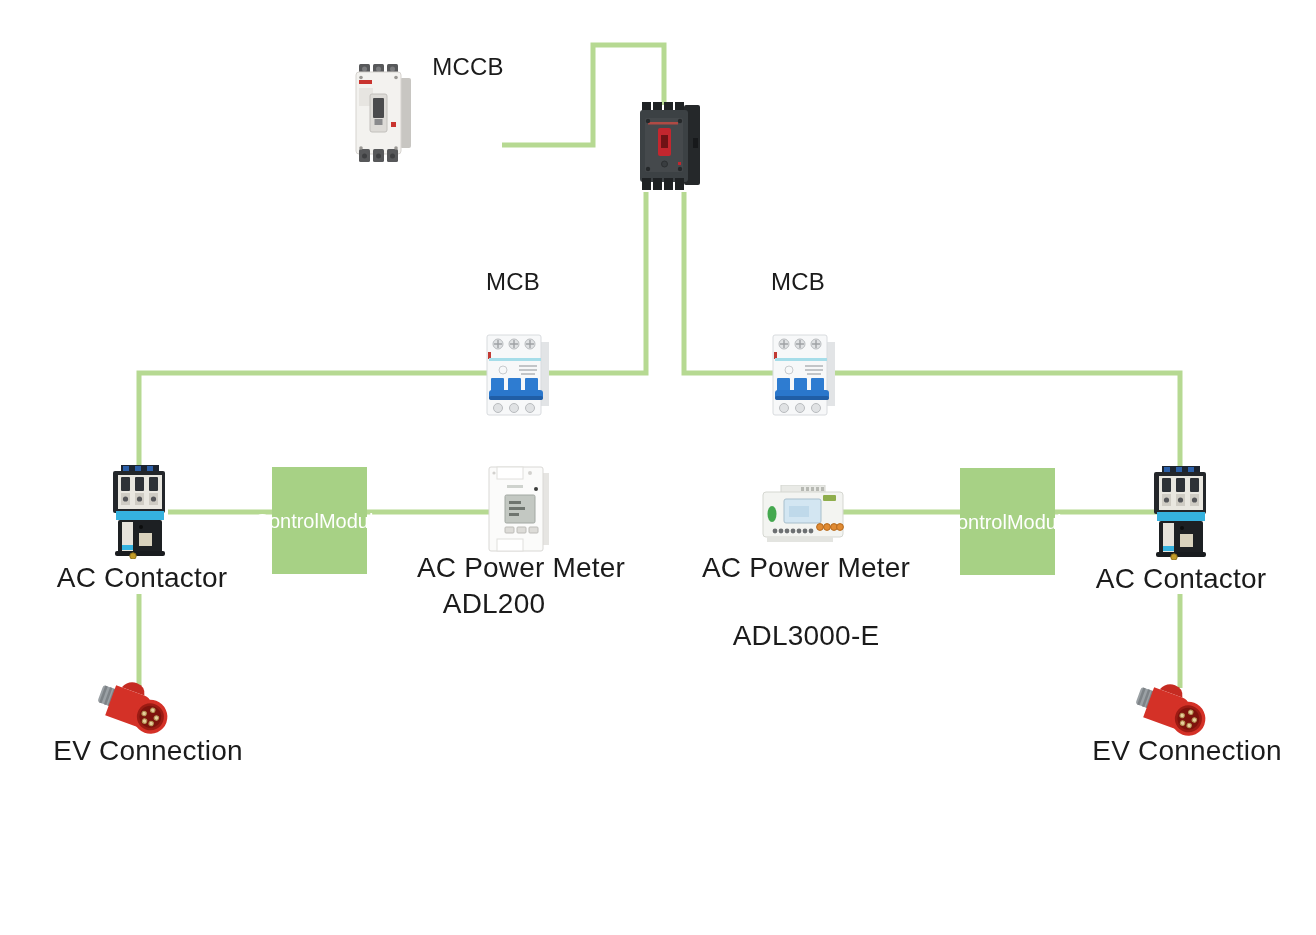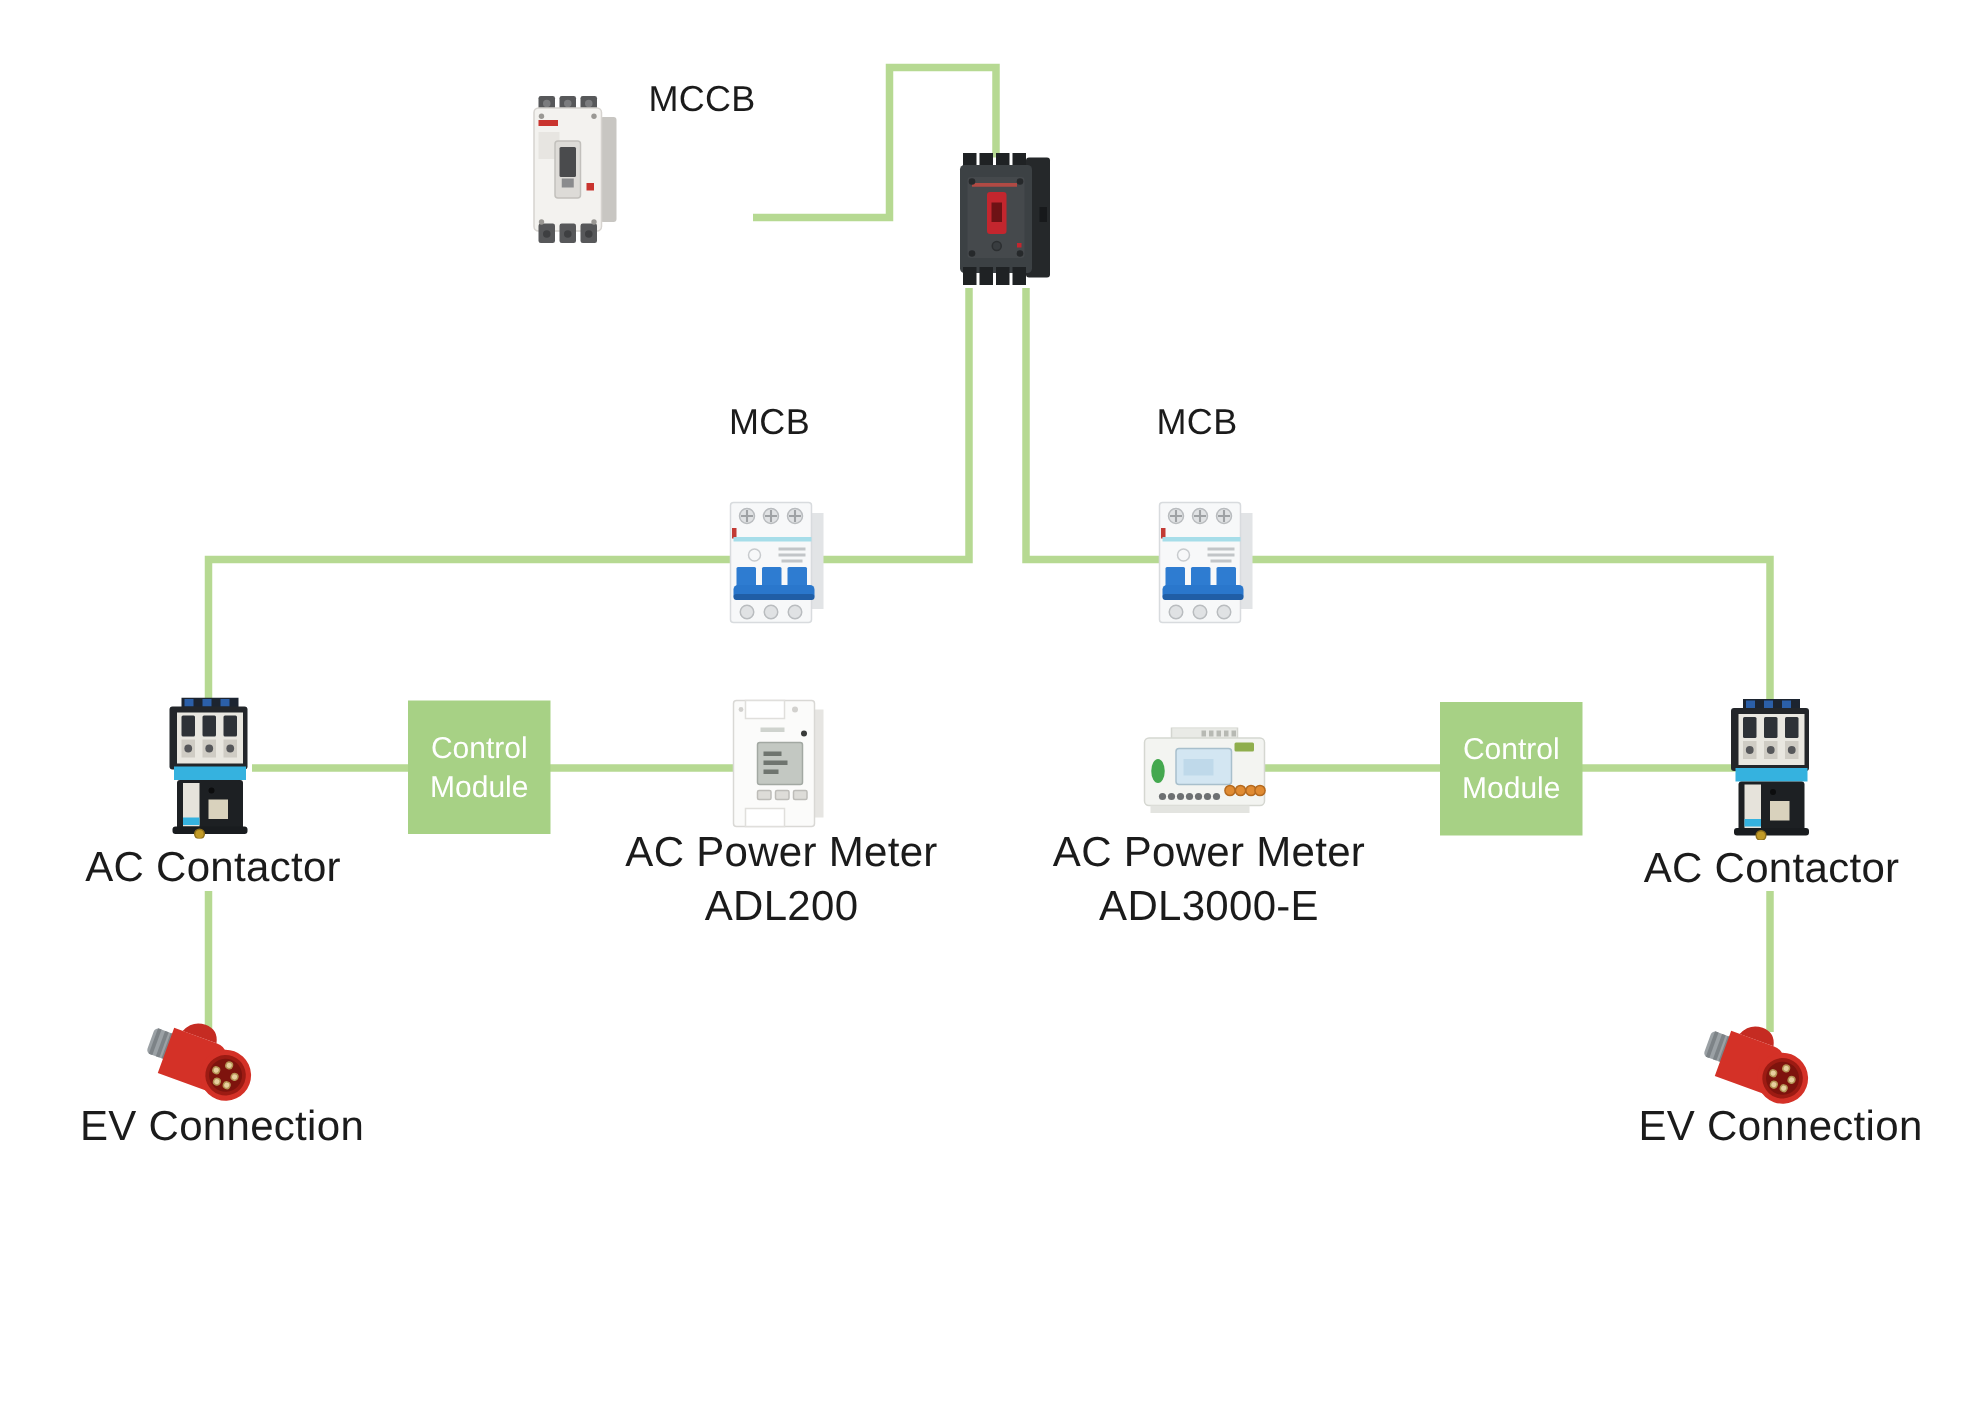--- a/index.html
+++ b/index.html
@@ -28,25 +28,25 @@
     color: var(--label-text);
     font-size: 28px;
     letter-spacing: 0.2px;
     white-space: nowrap;
     text-align: center;
   }
   .label-lg { font-size: 24px; }
   .control-module {
     position: absolute;
     width: 95px;
-    height: 89px;
+    height: 107px;
     background: var(--control-module-bg);
     color: var(--control-module-text);
     display: flex;
-    flex-direction: column;
+    flex-direction: row;
     align-items: center;
     justify-content: center;
     font-size: 20px;
     line-height: 26px;
     text-align: center;
   }
 </style>
 </head>
 <body>
 
@@ -259,21 +259,21 @@
         <rect x="24" y="48" width="10" height="3"></rect>
       </g>
     <g fill="#dddcd8" stroke="#bdbcb8">
         <rect x="20" y="62" width="9" height="6" rx="1"></rect>
         <rect x="32" y="62" width="9" height="6" rx="1"></rect>
         <rect x="44" y="62" width="9" height="6" rx="1"></rect>
       </g>
     <rect x="12" y="74" width="26" height="12" fill="#ffffff" stroke="#e0dfdc"></rect>
   </svg>
   <div class="label" style="left:521px; top:568px;">AC Power Meter</div>
-  <div class="label" style="left:521px; top:604px;">ADL200</div>
+  <div class="label" style="left:494px; top:604px;">ADL200</div>
 
   <svg class="abs" style="left:96px; top:672px;" width="84" height="70" viewBox="0 0 84 70" xmlns="http://www.w3.org/2000/svg">
     <g transform="rotate(20 42 35)">
       <rect x="2" y="26" width="14" height="18" rx="3" fill="#9ba1a5"></rect>
       <g fill="#7d8387">
           <rect x="4" y="26" width="2.5" height="18"></rect>
           <rect x="9" y="26" width="2.5" height="18"></rect>
           <rect x="13" y="26" width="2.5" height="18"></rect>
         </g>
       <path d="M20 22 q4 -9 13 -9 q9 0 11 9 z" fill="#c52b22"></path>
@@ -317,21 +317,21 @@
         <circle cx="20" cy="46" r="2.4"></circle>
         <circle cx="26" cy="46" r="2.4"></circle>
         <circle cx="32" cy="46" r="2.4"></circle>
         <circle cx="38" cy="46" r="2.4"></circle>
         <circle cx="44" cy="46" r="2.4"></circle>
         <circle cx="50" cy="46" r="2.4"></circle>
     </g>
     <rect x="6" y="52" width="66" height="5" fill="#e3e4e0"></rect>
   </svg>
   <div class="label" style="left:806px; top:568px;">AC Power Meter</div>
-  <div class="label" style="left:806px; top:604px;">ADL3000-E</div>
+  <div class="label" style="left:806px; top:636px;">ADL3000-E</div>
 
   <div class="control-module" style="left:960px; top:468px;">
     <span>Control</span>
     <span>Module</span>
   </div>
 
   <svg class="abs" style="left:1152px; top:466px;" width="58" height="94" viewBox="0 0 58 94" xmlns="http://www.w3.org/2000/svg">
     <rect x="10" y="0" width="38" height="8" fill="#1c2430"></rect>
     <g fill="#2b5fa8">
         <rect x="12" y="1" width="6" height="5"></rect>

